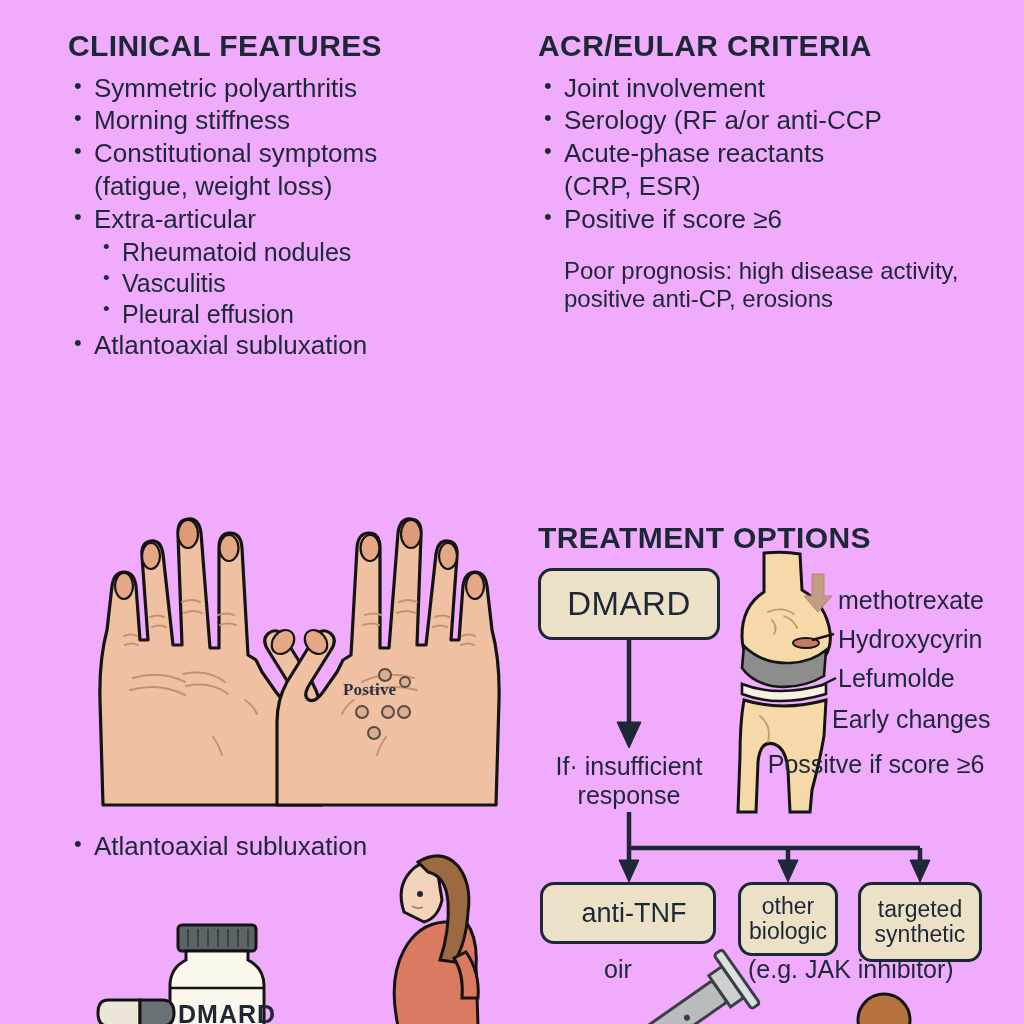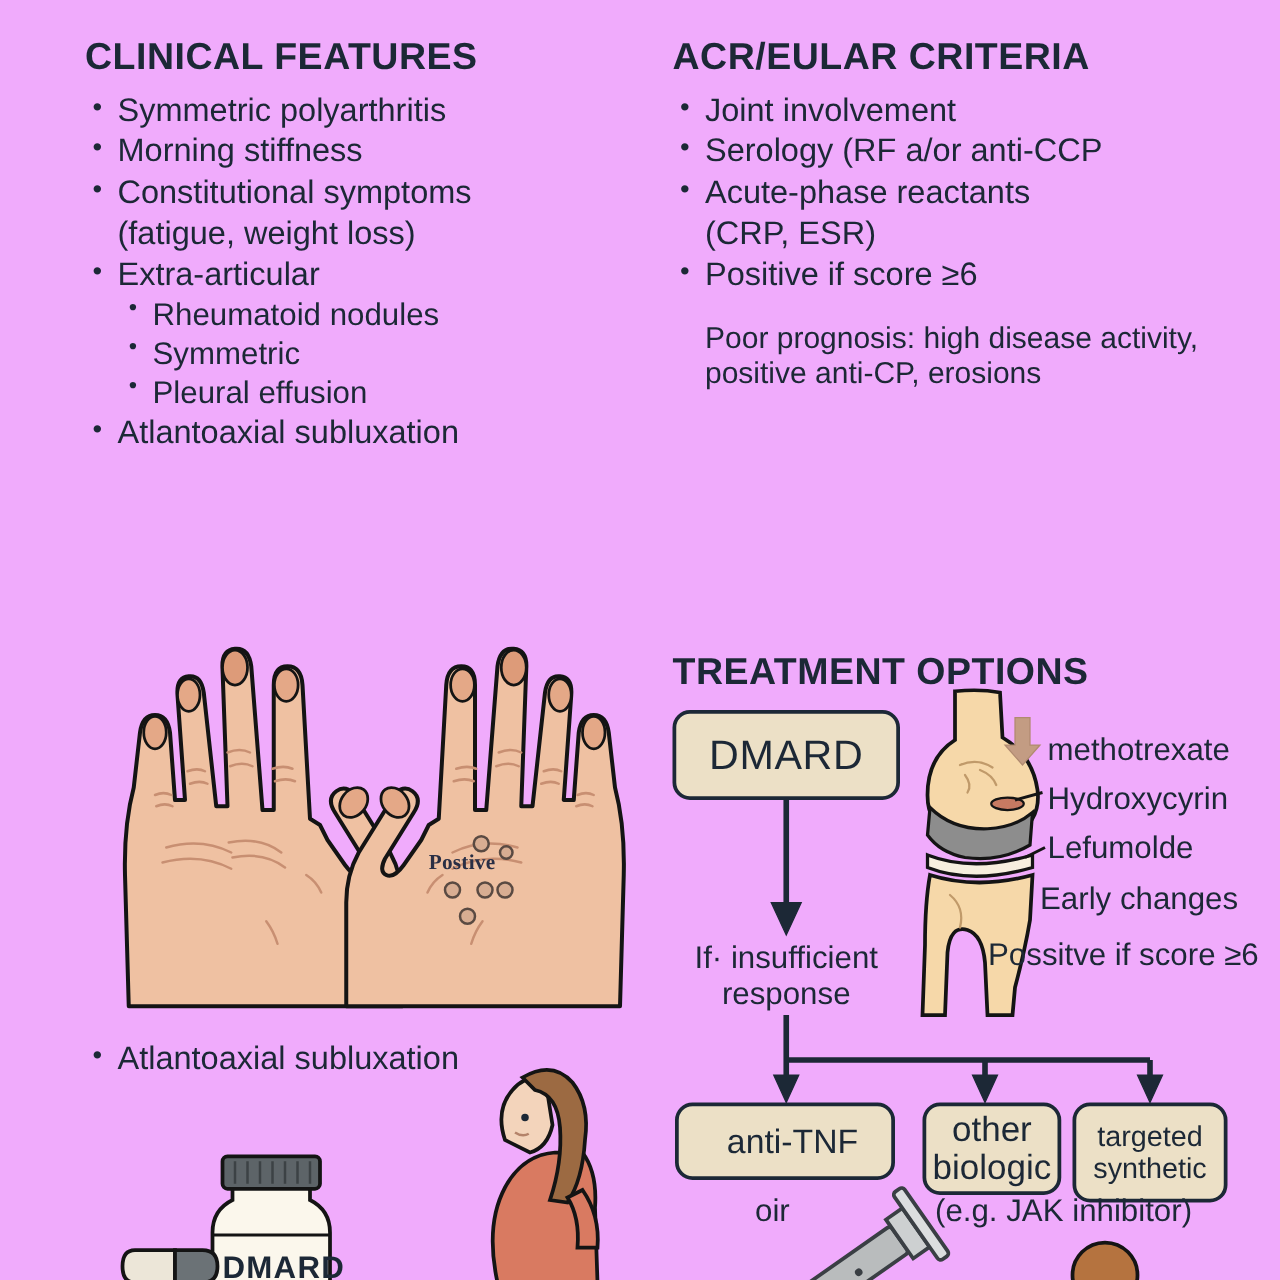--- a/index.html
+++ b/index.html
@@ -132,40 +132,40 @@
     letter-spacing: 0.5px;
   }
   .node-antitnf {
     left: 540px; top: 882px;
     width: 176px; height: 62px;
     font-size: 27px;
     padding-left: 12px;
   }
   .node-otherbio {
     left: 738px; top: 882px;
-    width: 111px; height: 74px;
-    font-size: 28px;
+    width: 100px; height: 74px;
+    font-size: 23px;
     line-height: 1.08;
   }
   .node-targeted {
     left: 858px; top: 882px;
     width: 124px; height: 80px;
     font-size: 23px;
     line-height: 1.08;
   }
 
   .flow-text {
     position: absolute;
     font-size: 25px;
     line-height: 1.15;
     color: #1c2836;
     text-align: center;
   }
   .flow-insufficient { left: 533px; top: 752px; width: 192px; }
-  .flow-possitive { left: 745px; top: 750px; width: 262px; font-size: 25px; text-align: right;}
+  .flow-possitive { left: 745px; top: 750px; width: 262px; font-size: 25px; text-align: center;}
   .flow-oir { left: 604px; top: 955px; width: 60px; text-align: left; }
   .flow-jak { left: 748px; top: 955px; width: 260px; text-align: left; font-size: 25px;}
 
   .knee-label {
     position: absolute;
     font-size: 25px;
     color: #1c2836;
     white-space: nowrap;
   }
   .lbl-mtx { left: 838px; top: 586px; }
@@ -210,21 +210,21 @@
     <h2 class="section-head">CLINICAL FEATURES</h2>
     <ul class="bullets">
       <li>Symmetric polyarthritis</li>
       <li>Morning stiffness</li>
       <li>Constitutional symptoms</li>
       <li class="cont">(fatigue, weight loss)</li>
       <li>Extra-articular</li>
     </ul>
     <ul class="sub">
       <li>Rheumatoid nodules</li>
-      <li>Symmetric</li>
+      <li>Vasculitis</li>
       <li>Pleural effusion</li>
     </ul>
     <ul class="bullets">
       <li>Atlantoaxial subluxation</li>
     </ul>
   </div>
 
   <div class="col-right">
     <h2 class="section-head">ACR/EULAR CRITERIA</h2>
     <ul class="bullets">

